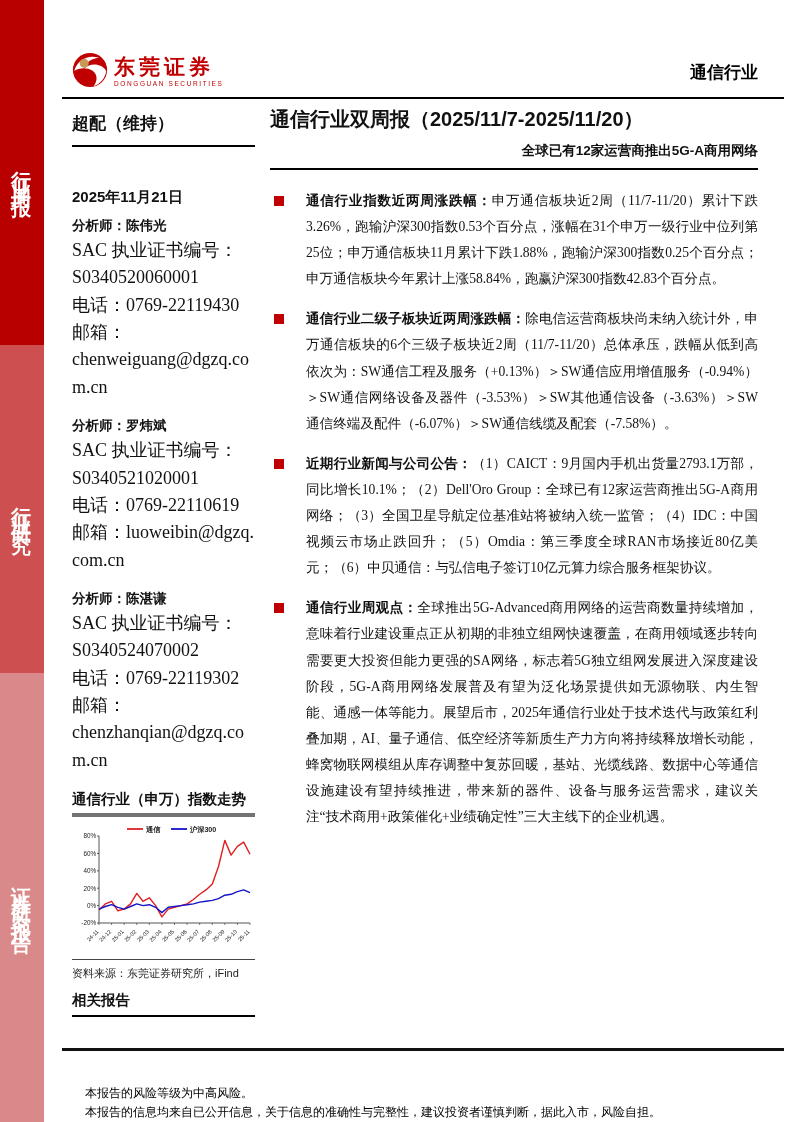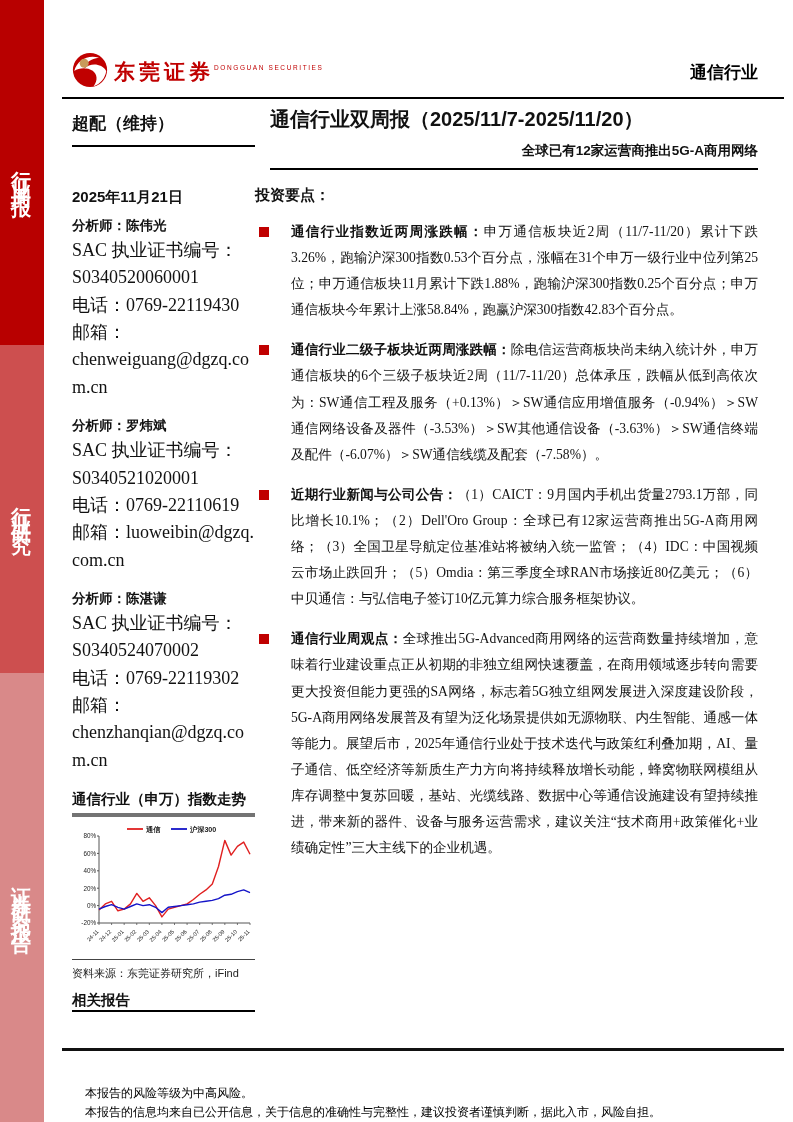--- a/index.html
+++ b/index.html
@@ -16,44 +16,44 @@
     letter-spacing:9px;font-family:"Liberation Sans","DejaVu Sans",sans-serif;
   }
   .sec1{height:345px;}
   .sec2{height:328px;}
   .sec3{height:449px;}
   
   .page{position:absolute;left:72px;top:0;width:686px;}
   .toprule{position:absolute;left:62px;top:97px;width:722px;border-top:2px solid #000;}
   .logo-row{display:flex;justify-content:space-between;align-items:center;margin-top:50px;height:44px;}
   .logo{display:flex;align-items:center;gap:6px;}
-  .logo-texts{display:flex;flex-direction:row;line-height:1;}
+  .logo-texts{display:flex;flex-direction:column;line-height:1;}
   .logo-cn{font-size:21px;font-weight:bold;color:#c00000;letter-spacing:4px;font-family:"Liberation Serif",serif;}
   .logo-en{font-size:6.5px;color:#c00000;letter-spacing:1.6px;margin-top:3px;font-family:"Liberation Sans",sans-serif;}
   .industry-tag{font-size:17px;font-weight:bold;color:#000;font-family:"Liberation Sans","DejaVu Sans",sans-serif;text-align:right;}
   
   .title-grid{display:grid;grid-template-columns:183px 1fr;column-gap:15px;margin-top:12px;}
   .rating{font-size:17px;font-weight:bold;padding-top:6px;font-family:"Liberation Sans","DejaVu Sans",sans-serif;}
   .rt{display:flex;flex-direction:column;}
   .report-title{font-size:20px;font-weight:bold;line-height:1.3;font-family:"Liberation Sans","DejaVu Sans",sans-serif;}
   .report-subtitle{font-size:13.5px;font-weight:bold;text-align:right;margin-top:10px;font-family:"Liberation Sans","DejaVu Sans",sans-serif;}
   .uline-left{border-bottom:2px solid #000;height:10px;}
   .uline-right{border-bottom:2px solid #000;height:8px;}
   
-  .body-grid{display:grid;grid-template-columns:183px 1fr;margin-top:4px;}
+  .body-grid{display:grid;grid-template-columns:183px 1fr;column-gap:15px;margin-top:4px;}
   
   .date{font-size:15px;font-weight:bold;margin:14px 0 10px 0;font-family:"Liberation Sans","DejaVu Sans",sans-serif;}
   .analyst{margin-bottom:16px;}
   .analyst .a-label{font-size:13.5px;font-weight:bold;margin-bottom:2px;font-family:"Liberation Sans","DejaVu Sans",sans-serif;}
   .analyst .a-line{font-size:18px;line-height:1.52;word-break:break-all;}
   .chart-sec-title{font-size:14.5px;font-weight:bold;border-bottom:4px solid #737373;
     padding-bottom:4px;margin-top:14px;font-family:"Liberation Sans","DejaVu Sans",sans-serif;}
   .chart-box{padding:4px 0 2px 0;border-bottom:1px solid #444;}
   .chart-source{font-size:11px;color:#222;margin-top:6px;font-family:"Liberation Sans","DejaVu Sans",sans-serif;}
-  .related{font-size:14.5px;font-weight:bold;border-bottom:2px solid #000;margin-top:10px;
+  .related{font-size:14.5px;font-weight:bold;border-bottom:2px solid #000;padding-bottom:5px;margin-top:10px;
     font-family:"Liberation Sans","DejaVu Sans",sans-serif;}
   
   .ip-title{font-size:15px;font-weight:bold;margin:12px 0 6px 0;}
   .bullet{display:flex;margin-top:14px;}
   .bullet .sq{flex:0 0 auto;width:10px;height:10px;background:#c00000;margin:8px 22px 0 4px;}
   .bullet .btxt{font-size:13.6px;line-height:1.92;text-align:justify;}
   .bullet .lead{font-weight:bold;}
   
   .footrule{position:absolute;left:62px;top:1048px;width:722px;border-top:3px solid #111;}
   .footer{position:absolute;left:85px;top:1084px;width:690px;font-size:12px;line-height:1.55;
@@ -189,21 +189,20 @@
             <text x="74" y="10.5" font-size="7.2" font-weight="bold" fill="#222">通信</text>
             <line x1="99" y1="8" x2="115" y2="8" stroke="#1414c8" stroke-width="1.8"></line>
             <text x="118" y="10.5" font-size="7.2" font-weight="bold" fill="#222">沪深300</text>
           </svg>
       </div>
       <div class="chart-source">资料来源：东莞证券研究所，iFind</div>
       <div class="related">相关报告</div>
     </div>
 
     <div>
-      <div class="ip-title">投资要点：</div>
 
       <div class="bullet">
         <span class="sq"></span>
         <div class="btxt"><span class="lead">通信行业指数近两周涨跌幅：</span><span>申万通信板块近2周（11/7-11/20）累计下跌3.26%，跑输沪深300指数0.53个百分点，涨幅在31个申万一级行业中位列第25位；申万通信板块11月累计下跌1.88%，跑输沪深300指数0.25个百分点；申万通信板块今年累计上涨58.84%，跑赢沪深300指数42.83个百分点。</span></div>
       </div>
 
       <div class="bullet">
         <span class="sq"></span>
         <div class="btxt"><span class="lead">通信行业二级子板块近两周涨跌幅：</span><span>除电信运营商板块尚未纳入统计外，申万通信板块的6个三级子板块近2周（11/7-11/20）总体承压，跌幅从低到高依次为：SW通信工程及服务（+0.13%）＞SW通信应用增值服务（-0.94%）＞SW通信网络设备及器件（-3.53%）＞SW其他通信设备（-3.63%）＞SW通信终端及配件（-6.07%）＞SW通信线缆及配套（-7.58%）。</span></div>
       </div>

